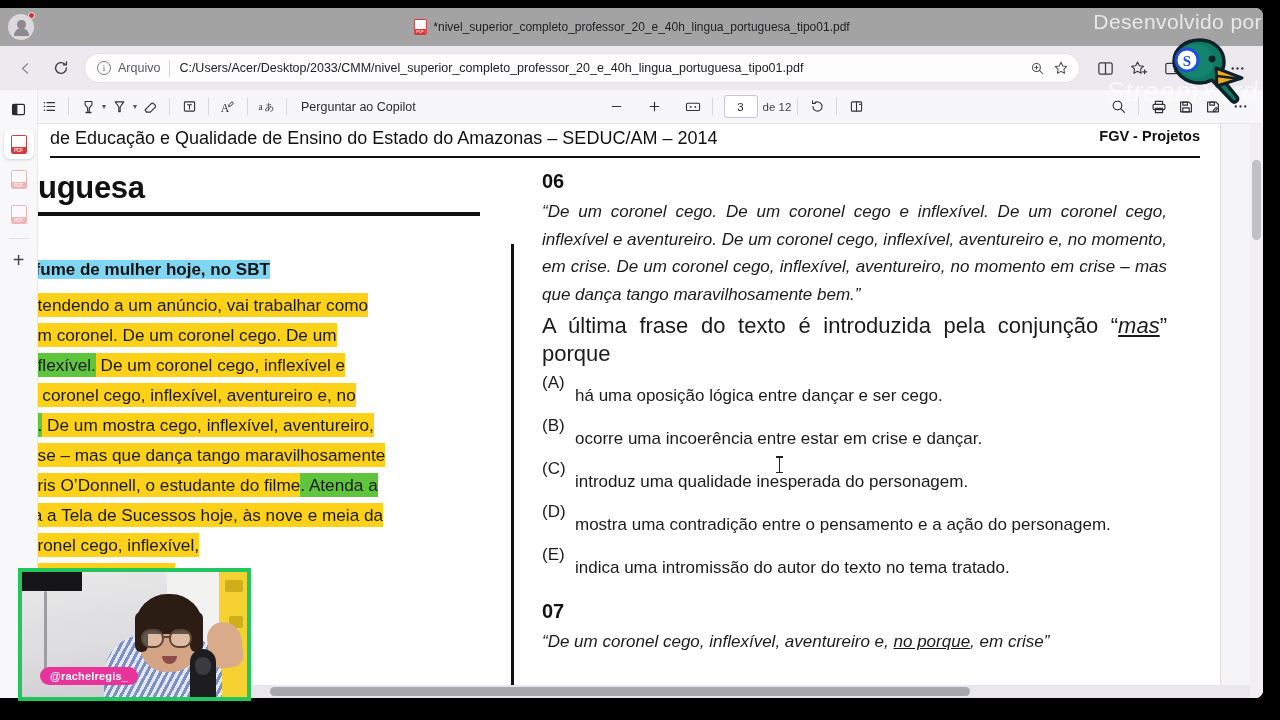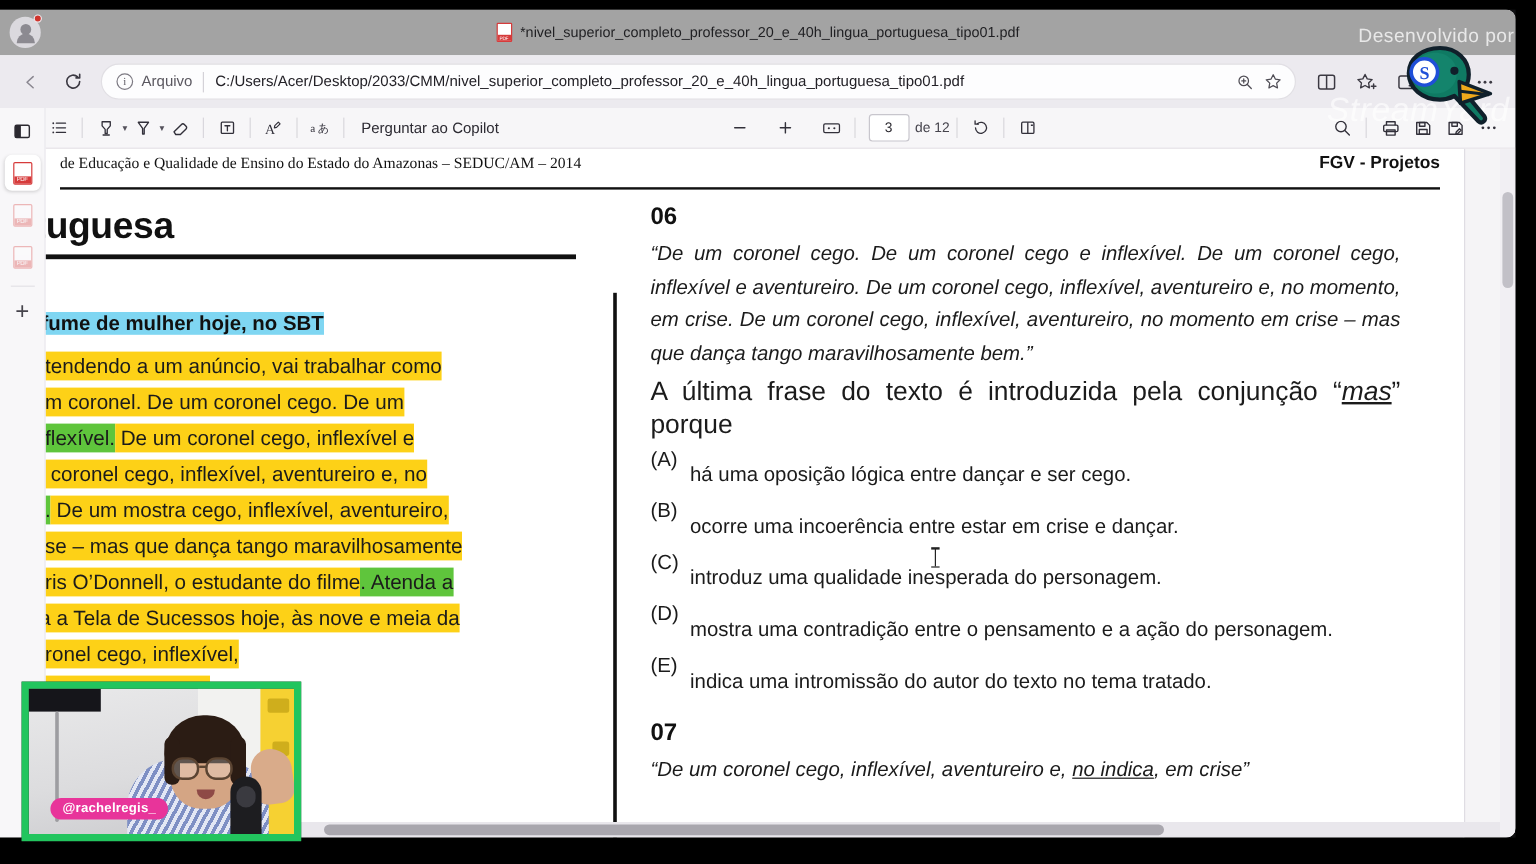--- a/index.html
+++ b/index.html
@@ -143,21 +143,21 @@
     width: 1190px; height: 700px;
     background: #ffffff;
     box-shadow: 0 0 0 1px #dfdde3;
   }
   #running-head {
     position: absolute; left: 20px; right: 20px; top: 4px;
     height: 30px;
     border-bottom: 2.5px solid #111;
     display: flex; align-items: flex-start; justify-content: space-between;
   }
-  #rh-left { font-size: 13px; color: #111; font-family: Liberation Serif, serif;}
+  #rh-left { font-size: 18px; color: #111; font-family: Liberation Sans, sans-serif;}
   #rh-right { font-size: 14.5px; color: #111; font-weight: 700; }
 
   
   #col-left {
     position: absolute; left: 18px; top: 46px; width: 455px;
   }
   #col-right {
     position: absolute; left: 512px; top: 46px; width: 625px;
   }
   #col-rule {
@@ -244,42 +244,42 @@
   .pdf-icon-rail::after {
     content: "PDF"; position: absolute; left: 0; bottom: 0;
     width: 100%; font-size: 5px; line-height: 6px; text-align: center;
     color: #fff; background: #d63b3b; letter-spacing: -0.3px;
   }
   .pdf-icon-rail.faded { opacity: 0.34; }
   .plus-rail { font-size: 20px; color: #46444c; font-weight: 300; }
 
   
   #watermark-top {
-    position: absolute; right: 18px; top: 22px;
-    font-size: 16px; color: rgba(255,255,255,.75);
+    position: absolute; right: 18px; top: 10px;
+    font-size: 21px; color: rgba(255,255,255,.75);
     letter-spacing: 0.4px; pointer-events: none;
   }
   #watermark-streamyard {
     position: absolute; right: 22px; top: 76px;
     font-size: 28px; color: rgba(255,255,255,.62);
     font-style: italic; letter-spacing: .5px; pointer-events: none;
   }
 
   
   #mascot {
     position: absolute; left: 1160px; top: 30px;
     width: 86px; height: 78px; pointer-events: none;
   }
 
   
   #webcam {
     position: absolute; left: 18px; top: 568px;
     width: 233px; height: 133px;
     background: #2b2b2b; overflow: hidden;
-    border: 6px solid #22c55e;
+    border: 4px solid #22c55e;
   }
   #wc-wall { position: absolute; inset: 0; background: linear-gradient(170deg,#e9e9ea 0%,#dcdcde 55%,#c9c9cc 100%); }
   #wc-monitor { position: absolute; left: 0; top: 0; width: 60px; height: 19px; background: #15151a; }
   #wc-cable { position: absolute; left: 22px; top: 19px; width: 3px; height: 92px; background: #9d9da1; border-radius: 2px;}
   #wc-curtain { position: absolute; right: 28px; top: 0; width: 52px; height: 96px; background: #f2f2f0; }
   #wc-bg-right { position: absolute; right: 0; top: 0; width: 32px; height: 133px; background: #f6d132; }
   #wc-bg-right::before { content:""; position:absolute; right:4px; top:8px; width:18px; height:12px; background:#cfae1c; border-radius:2px;}
   #wc-bg-right::after { content:""; position:absolute; right:4px; top:44px; width:14px; height:12px; background:#cfae1c; border-radius:2px;}
   #wc-torso {
     position: absolute; left: 82px; bottom: 0; width: 118px; height: 62px;
@@ -628,21 +628,21 @@
             <span class="lab">(D)</span>
             <span class="txt">mostra uma contradição entre o pensamento e a ação do personagem.</span>
           </div>
           <div class="opt">
             <span class="lab">(E)</span>
             <span class="txt">indica uma intromissão do autor do texto no tema tratado.</span>
           </div>
 
           <div class="q-num" style="margin-top:18px">07</div>
           <div class="q-quote">
-            <span>“De um coronel cego, inflexível, aventureiro e, </span><span class="u">no indica</span><span>, em crise”</span>
+            <span>“De um coronel cego, inflexível, aventureiro e, </span><span class="u">no porque</span><span>, em crise”</span>
           </div>
         </div>
 
         <div id="text-caret"></div>
       </div>
 
       <div id="vscroll">
         <div id="vscroll-thumb"></div>
       </div>
       <div id="hscroll">

